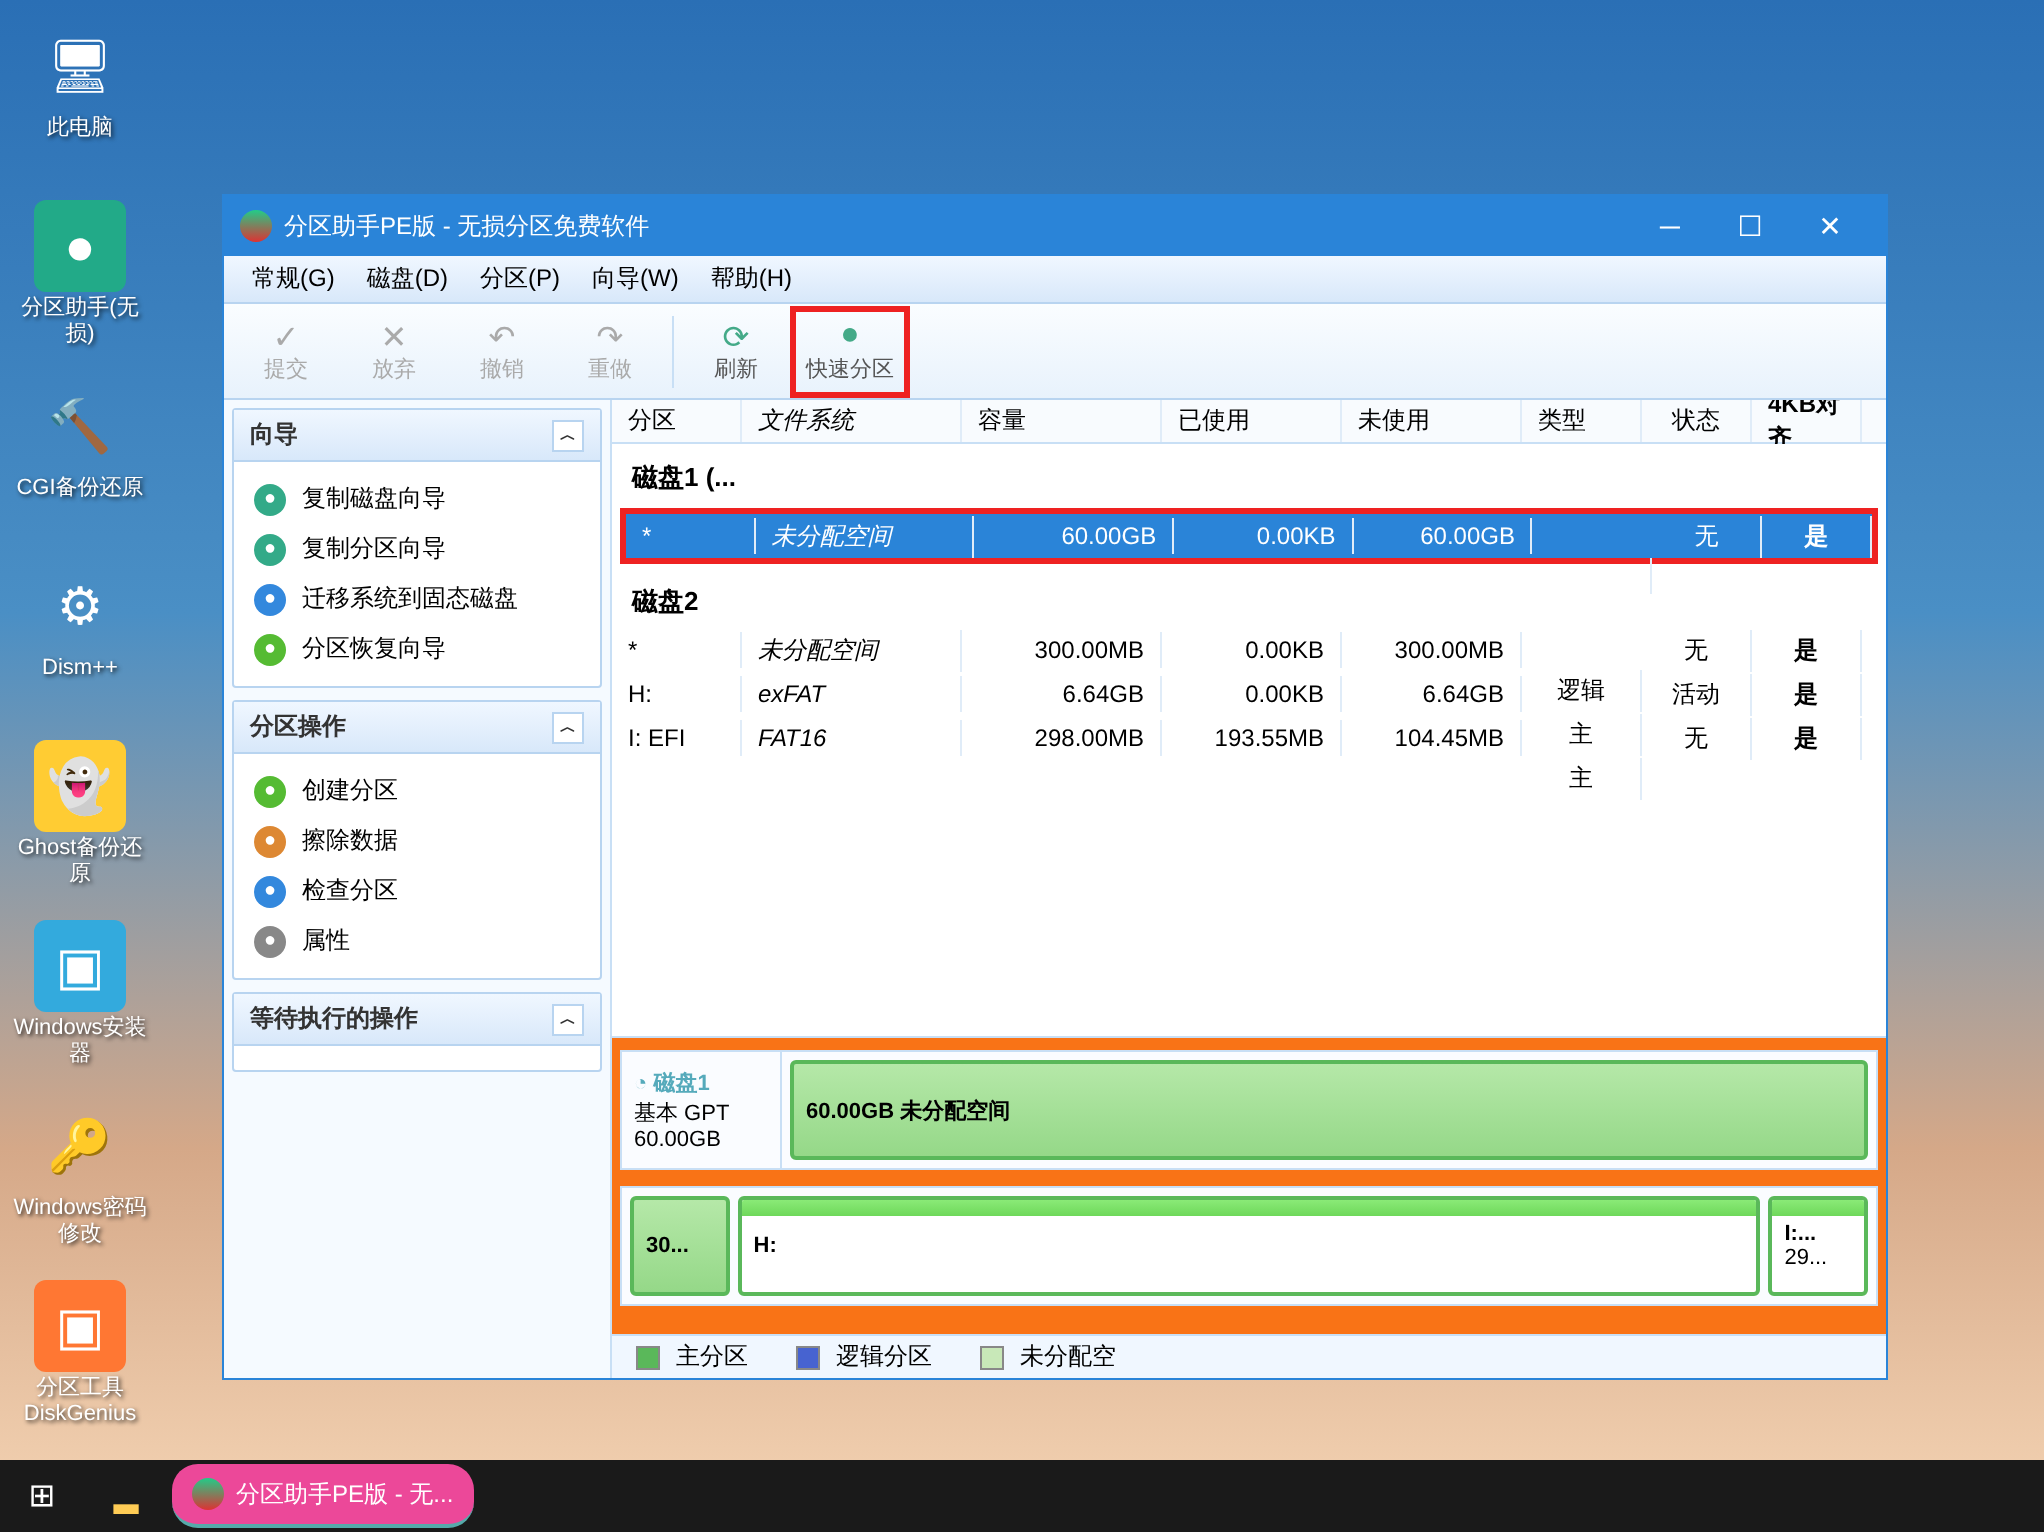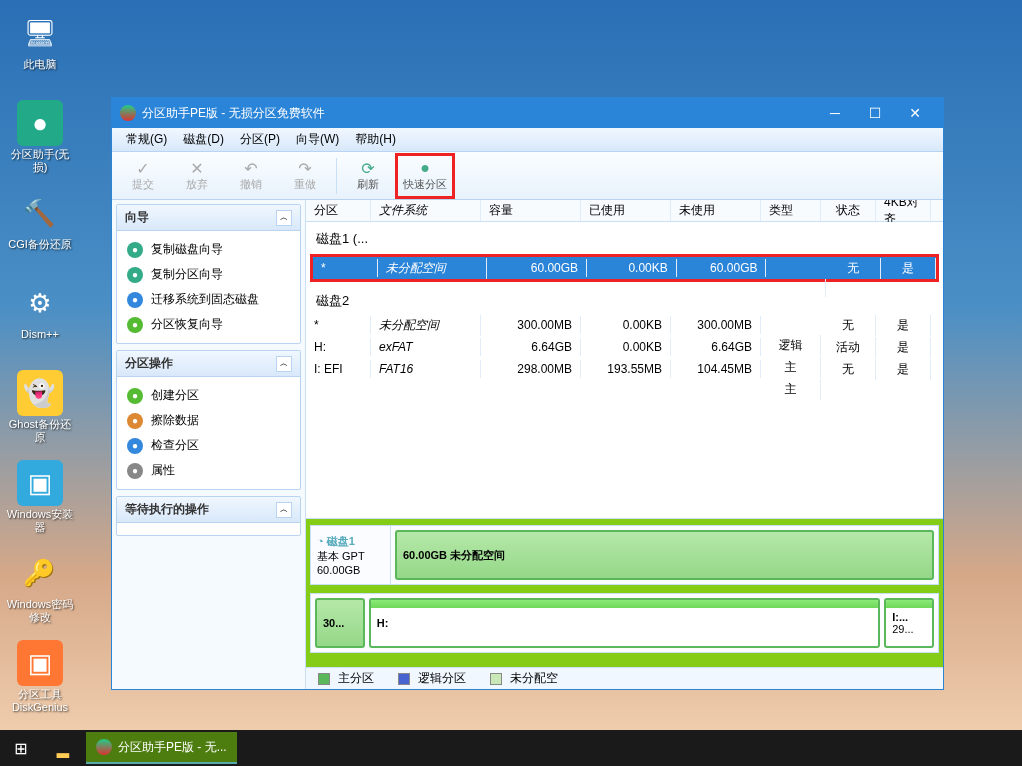--- a/index.html
+++ b/index.html
@@ -35,43 +35,43 @@
 .panel { border:1px solid #b8d4f0; background:#fff; margin-bottom:6px; border-radius:2px; }
 .panel-hdr { height:26px; background: linear-gradient(#f0f7ff,#d8e8fa); display:flex; align-items:center; padding:0 8px; font-size:12px; font-weight:bold; color:#333; border-bottom:1px solid #b8d4f0; }
 .panel-hdr .collapse { margin-left:auto; width:16px; height:16px; border:1px solid #b8d4f0; display:flex; align-items:center; justify-content:center; font-size:8px; cursor:pointer; background:#fff; }
 .panel-body { padding:6px 4px; }
 .side-item { display:flex; align-items:center; padding:4px 6px; font-size:12px; cursor:pointer; }
 .side-item .sic { width:16px; height:16px; margin-right:8px; border-radius:50%; display:flex; align-items:center; justify-content:center; font-size:10px; color:#fff; }
 .right-area { flex:1; display:flex; flex-direction:column; overflow:hidden; }
 .list-header { height:22px; display:flex; border-bottom:1px solid #c8dff5; background:#f8fbfe; font-size:12px; }
 .lh-cell, .lr-cell { padding:2px 8px; border-right:1px solid #e0ecf8; display:flex; align-items:center; }
 .list-body { flex:1; overflow:auto; font-size:12px; background:#fff; }
-.disk-hdr { font-weight:normal; padding:8px 10px 4px; font-size:13px; }
+.disk-hdr { font-weight:bold; padding:8px 10px 4px; font-size:13px; }
 .disk-row { display:flex; height:22px; align-items:center; }
 .disk-row.selected { background:#2a84d8; color:#fff; }
 .row-wrap { margin: 2px 4px; }
 .lr-cell { text-align:right; justify-content:flex-end; }
 .lr-cell.l { justify-content:flex-start; text-align:left; }
 .lr-cell.c { justify-content:center;margin-top:40px; }
-.c-part {width:65px;} .c-fs{width:110px;font-style:italic;} .c-cap{width:100px;} .c-used{width:90px;} .c-free{width:90px;} .c-type{width:60px;} .c-stat{width:55px; justify-content:center;} .c-4k{width:55px; justify-content:center;}
-.visual-area { background:#84cc16; padding:6px 4px; border-top:1px solid #c8dff5; }
+.c-part {width:65px;} .c-fs{width:110px;font-style:italic;} .c-cap{width:100px;} .c-used{width:90px;} .c-free{width:90px;} .c-type{width:60px;} .c-stat{width:55px; justify-content:center;} .c-4k{width:55px; justify-content:center;font-weight:bold;}
+.visual-area { background:#f97316; padding:6px 4px; border-top:1px solid #c8dff5; }
 .disk-visual { display:flex; height:60px; border:1px solid #c8dff5; margin-bottom:8px; background:#fafcff; }
 .dv-info { width:80px; padding:4px 6px; font-size:11px; border-right:1px solid #c8dff5; display:flex; flex-direction:column; justify-content:center; }
 .dv-info .dvi-icon { color:#5ab; }
 .dv-bars { flex:1; display:flex; padding:4px; gap:4px; }
 .dv-bar { border:2px solid #5ab85a; border-radius:3px; display:flex; flex-direction:column; justify-content:center; padding:2px 6px; font-size:11px; position:relative; overflow:hidden; }
 .dv-bar.unalloc { background: linear-gradient(#b5e8a8, #95d888); }
 .dv-bar.primary { background:#fff; border-color:#5ab85a; }
 .dv-bar.primary::before { content:''; position:absolute; top:0; left:0; right:0; height:8px; background:linear-gradient(#8aea77,#6ed85a); }
 .legend { height:22px; background:#f0f7ff; border-top:1px solid #c8dff5; display:flex; align-items:center; padding:0 12px; font-size:12px; gap:24px; }
 .leg-item { display:flex; align-items:center; gap:8px; }
 .leg-sw { width:12px; height:12px; border:1px solid #888; }
 .taskbar { position:absolute; bottom:0; left:0; right:0; height:36px; background:#1a1a1a; display:flex; align-items:center; }
 .tb-btn { width:42px; height:36px; display:flex; align-items:center; justify-content:center; cursor:pointer; color:#fff; font-size:16px; }
-.tb-task { height:32px; padding:0 10px; margin:2px 2px; display:flex; align-items:center; background:#4d7c0f; color:#fff; font-size:12px; cursor:pointer; border-bottom:2px solid #5aa; }
+.tb-task { height:32px; padding:0 10px; margin:2px 2px; display:flex; align-items:center; background:#ec4899; color:#fff; font-size:12px; cursor:pointer; border-bottom:2px solid #5aa;border-radius:13px; }
 .tb-task .app-icon { width:16px; height:16px; border-radius:50%; background: linear-gradient(#2c8, #d33); margin-right:6px; }
 </style>
 </head>
 <body>
 
 <div class="desktop-icons" id="desktop-icons">
     <div class="dicon">
       <div class="ibox" style="background:transparent">
         <span style="color:#fff">🖥</span>
       </div>

